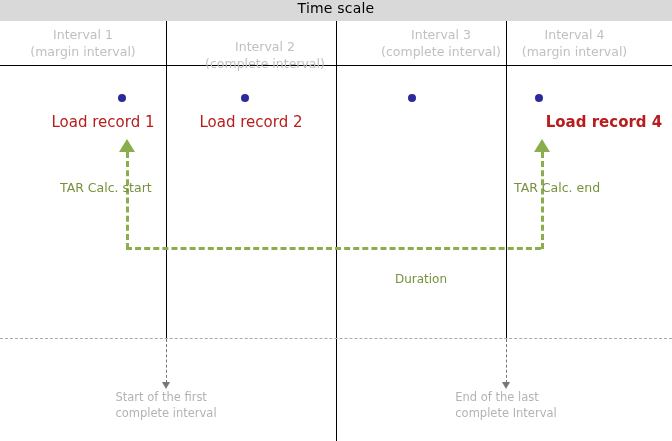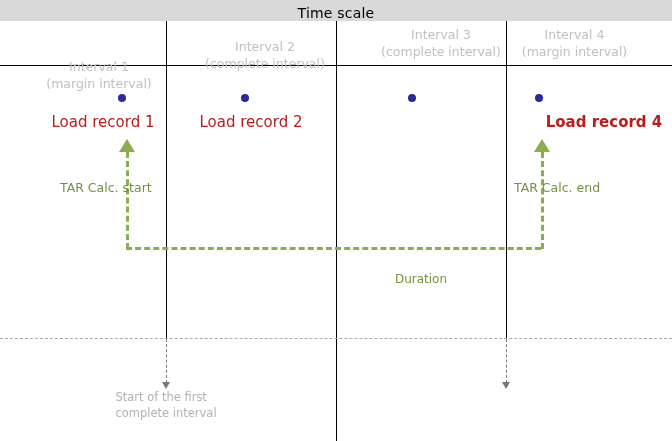--- a/index.html
+++ b/index.html
@@ -16,21 +16,21 @@
     overflow: hidden;
   }
 
   
   .timescale-bar {
     position: absolute;
     left: 0; top: 0;
     width: 672px; height: 21px;
     background: #d9d9d9;
     display: flex;
-    align-items: flex-end;
+    align-items: flex-start;
     justify-content: center;
   }
   .timescale-title {
     font-size: 14px;
     color: #000000;
     letter-spacing: 0.2px;
   }
 
   .header-row {
     position: absolute;
@@ -144,21 +144,21 @@
 </head>
 <body>
 
 <div id="canvas">
 
   <div class="timescale-bar">
     <span class="timescale-title">Time scale</span>
   </div>
 
   <div class="header-row">
-    <div class="interval-head" style="left:16px; width:166px;margin-top:32px;">
+    <div class="interval-head" style="left:0px; width:166px;">
       <span class="l1">Interval  1</span>
       <span class="l2">(margin interval)</span>
     </div>
     <div class="interval-head" style="left:180px; width:170px;margin-top:12px;">
       <span class="l1">Interval  2</span>
       <span class="l2">(complete interval)</span>
     </div>
     <div class="interval-head" style="left:336px; width:170px;margin-left:20px;">
       <span class="l1">Interval  3</span>
       <span class="l2">(complete interval)</span>
@@ -198,14 +198,18 @@
 
   <div class="d-vline" style="left:166px; top:339px; height:44px;"></div>
   <div class="d-arrow" style="left:166px; top:382px;"></div>
   <div class="bottom-label" style="left:166px; top:389px;">
     <div>Start of the first</div>
     <div>complete interval</div>
   </div>
 
   <div class="d-vline" style="left:506px; top:339px; height:44px;"></div>
   <div class="d-arrow" style="left:506px; top:382px;"></div>
+  <div class="bottom-label" style="left:506px; top:389px;">
+    <div>End of the last</div>
+    <div>complete Interval</div>
+  </div>
 
 </div>
 
 </body></html>

